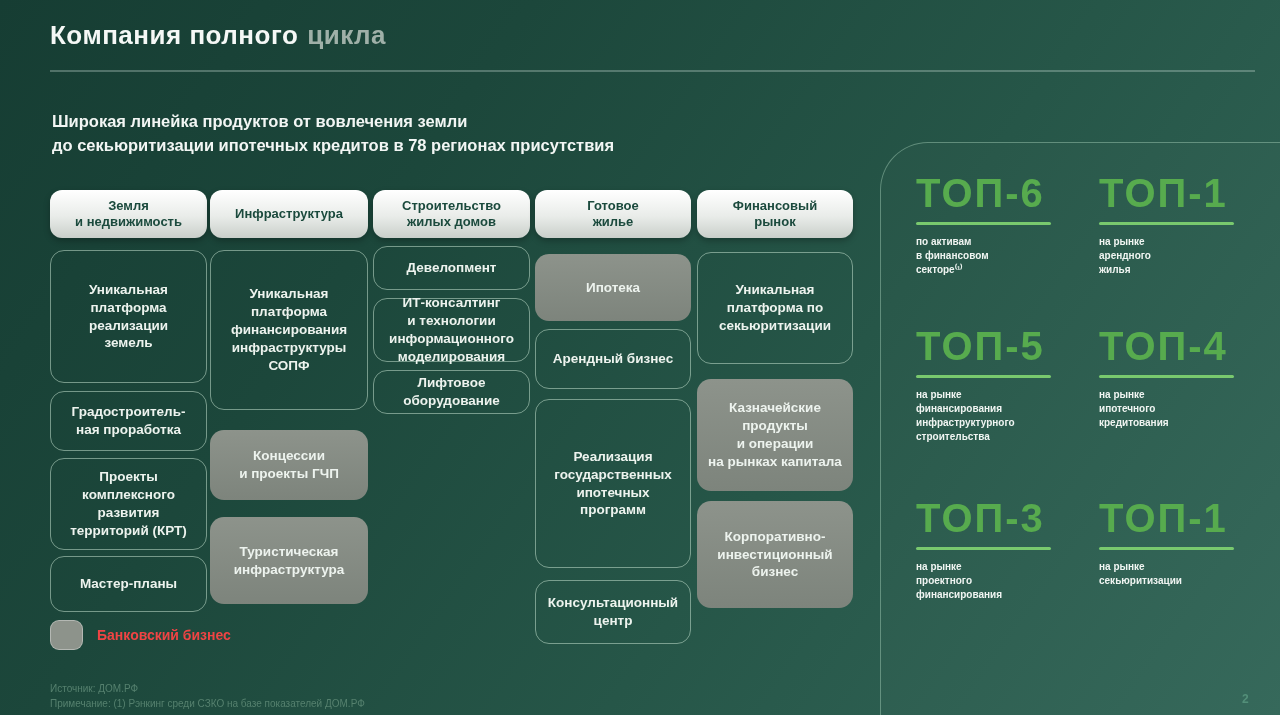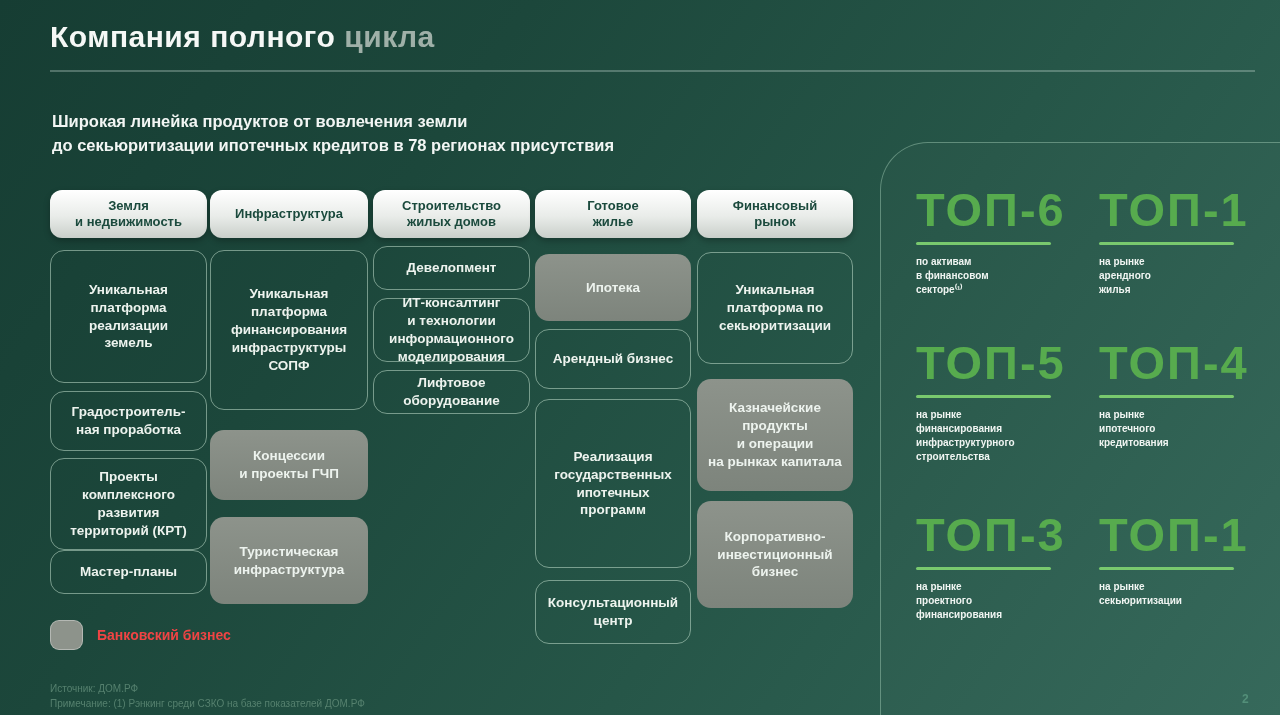--- a/index.html
+++ b/index.html
@@ -1,21 +1,21 @@
 <!DOCTYPE html>
 <html><head>
 <meta charset="utf-8">
 <style>
   html,body{margin:0;padding:0;}
   body{
     width:1280px;height:715px;overflow:hidden;position:relative;
     font-family:"Liberation Sans",sans-serif;
     background:linear-gradient(125deg,#163d33 0%,#1c473b 30%,#265648 62%,#336759 100%);
   }
-  .title{position:absolute;left:50px;top:20px;font-size:30px;font-weight:bold;letter-spacing:.5px;color:#f5f8f6;white-space:nowrap;}
+  .title{position:absolute;left:50px;top:20px;font-size:26px;font-weight:bold;letter-spacing:.5px;color:#f5f8f6;white-space:nowrap;}
   .title .sec{color:#9fb0a8;margin-left:9px;}
   .title-rule{position:absolute;left:50px;top:70px;width:1205px;height:2px;background:rgba(215,233,224,.30);}
   .subtitle{position:absolute;left:52px;top:110px;font-size:16.5px;font-weight:bold;color:#f2f6f4;line-height:1.45;white-space:pre-line;}
 
   .col{position:absolute;top:190px;display:flex;flex-direction:column;}
   .col-header{
     height:48px;border-radius:12px;flex:0 0 auto;
     background:linear-gradient(180deg,#ffffff 0%,#e9ece9 55%,#c9cfca 100%);
     color:#1b4a3d;font-weight:bold;font-size:13px;line-height:1.25;
     display:flex;align-items:center;justify-content:center;text-align:center;
@@ -30,21 +30,21 @@
   .box.outlined{border:1.5px solid rgba(193,222,204,.55);}
   .box.gray{background:linear-gradient(180deg,#8d938b 0%,#7d847c 100%);}
   .bx-sub{margin-top:10px;}
 
   .panel{
     position:absolute;left:880px;top:142px;width:470px;height:640px;
     border:1.5px solid rgba(176,216,192,.42);border-radius:48px;
     background:rgba(255,255,255,.015);
   }
   .rank{position:absolute;width:185px;}
-  .rank-value{font-size:47px;font-weight:bold;color:#57ab4e;letter-spacing:2px;line-height:1;margin-top:13px;}
+  .rank-value{font-size:40px;font-weight:bold;color:#57ab4e;letter-spacing:2px;line-height:1;}
   .rank-underline{width:135px;height:3px;background:#79c96e;margin:9px 0 10px 0;border-radius:2px;}
   .rank-desc{font-size:10px;font-weight:bold;color:#f0f5f2;line-height:1.4;white-space:pre-line;}
 
   .legend{position:absolute;left:50px;top:620px;display:flex;align-items:center;}
   .legend-swatch{width:31px;height:28px;border-radius:9px;background:#8d938b;border:1px solid rgba(255,255,255,.35);}
   .legend-label{margin-left:14px;font-size:14px;font-weight:bold;color:#ef4444;}
 
   .footer{position:absolute;left:50px;top:681px;font-size:10px;color:#558憂06e;color:#55806e;line-height:1.5;white-space:pre-line;}
   .page-num{position:absolute;left:1242px;top:692px;font-size:12px;font-weight:bold;color:rgba(120,190,160,.45);}
 </style>
@@ -62,21 +62,21 @@
   <div class="box outlined" style="margin-top:12px;height:133px">Уникальная
 платформа
 реализации
 земель</div>
   <div class="box outlined" style="margin-top:8px;height:60px">Градостроитель-
 ная проработка</div>
   <div class="box outlined" style="margin-top:7px;height:92px">Проекты
 комплексного
 развития
 территорий (КРТ)</div>
-  <div class="box outlined" style="height:44px">Мастер-планы</div>
+  <div class="box outlined" style="margin-top:6px;height:56px">Мастер-планы</div>
 </div>
 
 <div class="col" style="left:210px;width:158px">
   <div class="col-header">Инфраструктура</div>
   <div class="box outlined" style="margin-top:12px;height:160px">Уникальная
 платформа
 финансирования
 инфраструктуры
 СОПФ</div>
   <div class="box gray" style="margin-top:20px;height:70px">Концессии

